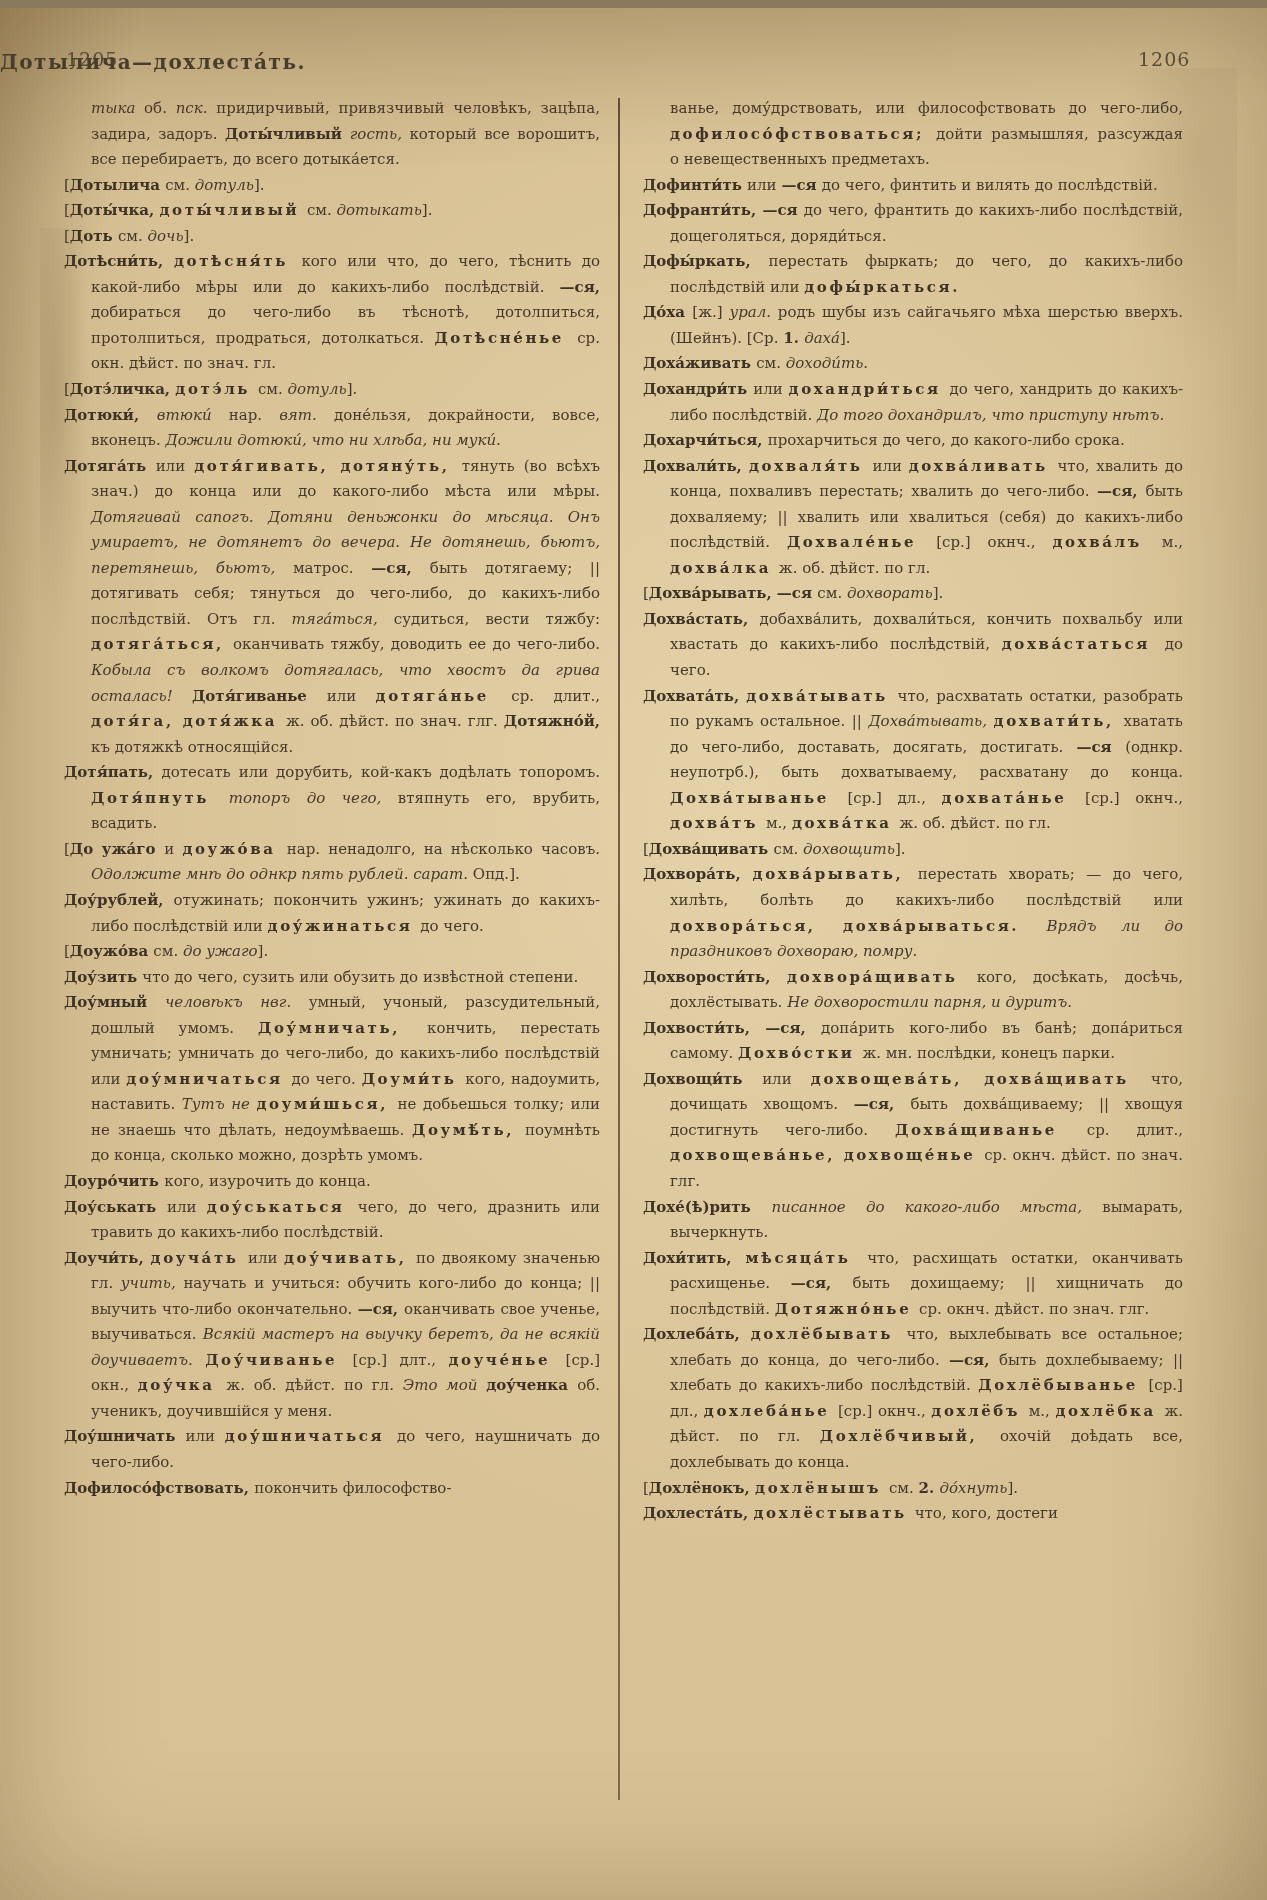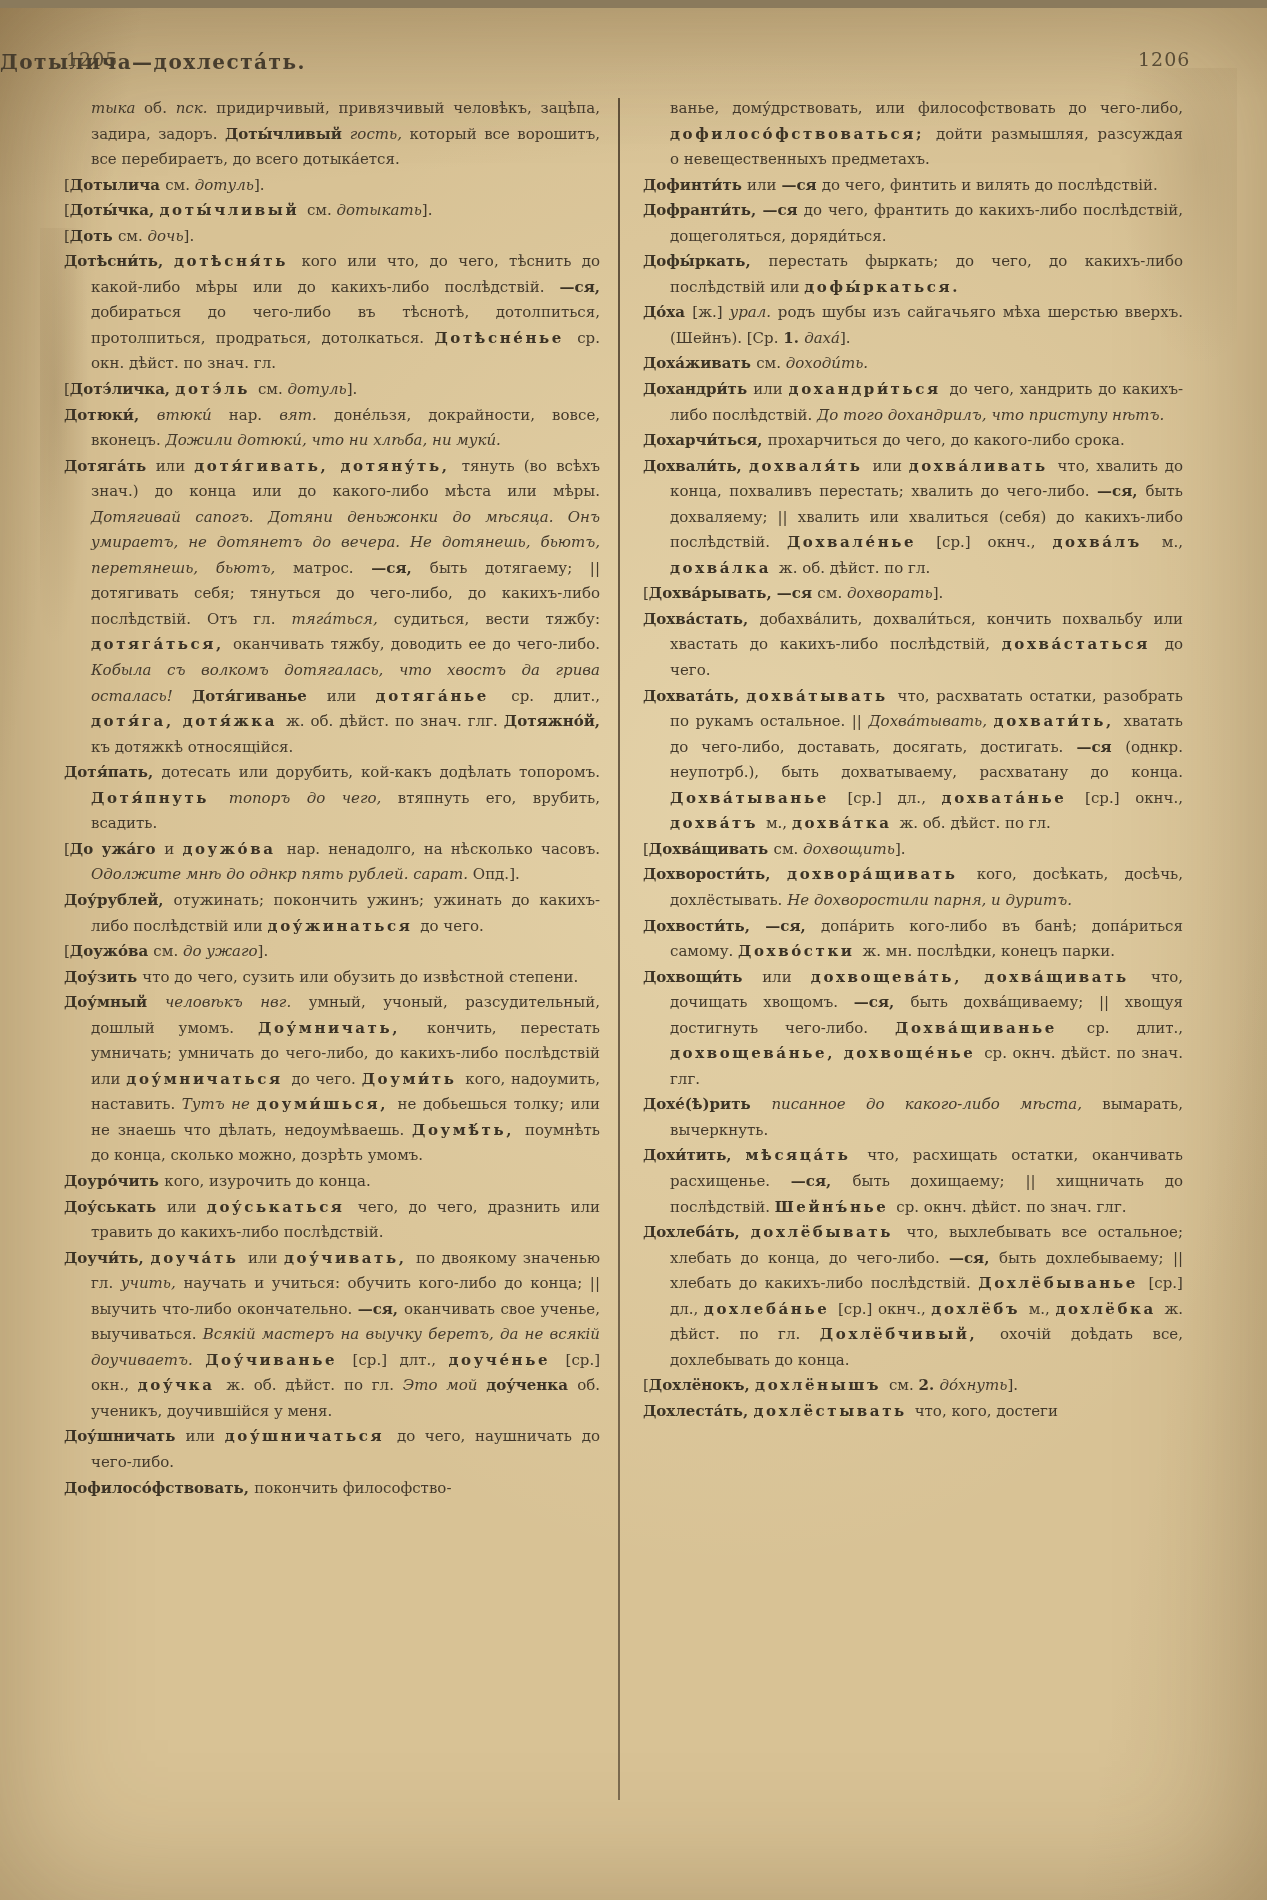--- a/index.html
+++ b/index.html
@@ -100,22 +100,23 @@
       <p class="entry"><span class="seg-b">Дофы́ркать, </span><span class="seg-n">перестать фыркать; до чего, до какихъ-либо послѣдствій или </span><span class="seg-s">дофы́ркаться.</span></p>
       <p class="entry"><span class="seg-b">До́ха </span><span class="seg-n">[ж.] </span><span class="seg-i">урал. </span><span class="seg-n">родъ шубы изъ сайгачьяго мѣха шерстью вверхъ. (Шейнъ). [Ср. </span><span class="seg-b">1. </span><span class="seg-i">даха́</span><span class="seg-n">].</span></p>
       <p class="entry"><span class="seg-b">Доха́живать </span><span class="seg-n">см. </span><span class="seg-i">доходи́ть.</span></p>
       <p class="entry"><span class="seg-b">Дохандри́ть </span><span class="seg-n">или </span><span class="seg-s">дохандри́ться </span><span class="seg-n">до чего, хандрить до какихъ-либо послѣдствій. </span><span class="seg-i">До того дохандрилъ, что приступу нѣтъ.</span></p>
       <p class="entry"><span class="seg-b">Дохарчи́ться, </span><span class="seg-n">прохарчиться до чего, до какого-либо срока.</span></p>
       <p class="entry"><span class="seg-b">Дохвали́ть, </span><span class="seg-s">дохваля́ть </span><span class="seg-n">или </span><span class="seg-s">дохва́ливать </span><span class="seg-n">что, хвалить до конца, похваливъ перестать; хвалить до чего-либо. </span><span class="seg-b">—ся, </span><span class="seg-n">быть дохваляему; || хвалить или хвалиться (себя) до какихъ-либо послѣдствій. </span><span class="seg-s">Дохвале́нье </span><span class="seg-n">[ср.] окнч., </span><span class="seg-s">дохва́лъ </span><span class="seg-n">м., </span><span class="seg-s">дохва́лка </span><span class="seg-n">ж. об. дѣйст. по гл.</span></p>
       <p class="entry"><span class="seg-n">[</span><span class="seg-b">Дохва́рывать, —ся </span><span class="seg-n">см. </span><span class="seg-i">дохворать</span><span class="seg-n">].</span></p>
       <p class="entry"><span class="seg-b">Дохва́стать, </span><span class="seg-n">добахва́лить, дохвали́ться, кончить похвальбу или хвастать до какихъ-либо послѣдствій, </span><span class="seg-s">дохва́статься </span><span class="seg-n">до чего.</span></p>
       <p class="entry"><span class="seg-b">Дохвата́ть, </span><span class="seg-s">дохва́тывать </span><span class="seg-n">что, расхватать остатки, разобрать по рукамъ остальное. || </span><span class="seg-i">Дохва́тывать, </span><span class="seg-s">дохвати́ть, </span><span class="seg-n">хватать до чего-либо, доставать, досягать, достигать. </span><span class="seg-b">—ся </span><span class="seg-n">(однкр. неупотрб.), быть дохватываему, расхватану до конца. </span><span class="seg-s">Дохва́тыванье </span><span class="seg-n">[ср.] дл., </span><span class="seg-s">дохвата́нье </span><span class="seg-n">[ср.] окнч., </span><span class="seg-s">дохва́тъ </span><span class="seg-n">м., </span><span class="seg-s">дохва́тка </span><span class="seg-n">ж. об. дѣйст. по гл.</span></p>
       <p class="entry"><span class="seg-n">[</span><span class="seg-b">Дохва́щивать </span><span class="seg-n">см. </span><span class="seg-i">дохвощить</span><span class="seg-n">].</span></p>
+      <p class="entry"><span class="seg-b">Дохвора́ть, </span><span class="seg-s">дохва́рывать, </span><span class="seg-n">перестать хворать; — до чего, хилѣть, болѣть до какихъ-либо послѣдствій или </span><span class="seg-s">дохвора́ться, дохва́рываться. </span><span class="seg-i">Врядъ ли до праздниковъ дохвораю, помру.</span></p>
       <p class="entry"><span class="seg-b">Дохворости́ть, </span><span class="seg-s">дохвора́щивать </span><span class="seg-n">кого, досѣкать, досѣчь, дохлёстывать. </span><span class="seg-i">Не дохворостили парня, и дуритъ.</span></p>
       <p class="entry"><span class="seg-b">Дохвости́ть, —ся, </span><span class="seg-n">допа́рить кого-либо въ банѣ; допа́риться самому. </span><span class="seg-s">Дохво́стки </span><span class="seg-n">ж. мн. послѣдки, конецъ парки.</span></p>
       <p class="entry"><span class="seg-b">Дохвощи́ть </span><span class="seg-n">или </span><span class="seg-s">дохвощева́ть, дохва́щивать </span><span class="seg-n">что, дочищать хвощомъ. </span><span class="seg-b">—ся, </span><span class="seg-n">быть дохва́щиваему; || хвощуя достигнуть чего-либо. </span><span class="seg-s">Дохва́щиванье </span><span class="seg-n">ср. длит., </span><span class="seg-s">дохвощева́нье, дохвоще́нье </span><span class="seg-n">ср. окнч. дѣйст. по знач. глг.</span></p>
       <p class="entry"><span class="seg-b">Дохе́(ѣ)рить </span><span class="seg-i">писанное до какого-либо мѣста, </span><span class="seg-n">вымарать, вычеркнуть.</span></p>
-      <p class="entry"><span class="seg-b">Дохи́тить, </span><span class="seg-s">мѣсяца́ть </span><span class="seg-n">что, расхищать остатки, оканчивать расхищенье. </span><span class="seg-b">—ся, </span><span class="seg-n">быть дохищаему; || хищничать до послѣдствій. </span><span class="seg-s">Шейнъ́нье </span><span class="seg-n">ср. окнч. дѣйст. по знач. глг.</span></p>
+      <p class="entry"><span class="seg-b">Дохи́тить, </span><span class="seg-s">мѣсяца́ть </span><span class="seg-n">что, расхищать остатки, оканчивать расхищенье. </span><span class="seg-b">—ся, </span><span class="seg-n">быть дохищаему; || хищничать до послѣдствій. </span><span class="seg-s">Дотяжно́нье </span><span class="seg-n">ср. окнч. дѣйст. по знач. глг.</span></p>
       <p class="entry"><span class="seg-b">Дохлеба́ть, </span><span class="seg-s">дохлёбывать </span><span class="seg-n">что, выхлебывать все остальное; хлебать до конца, до чего-либо. </span><span class="seg-b">—ся, </span><span class="seg-n">быть дохлебываему; || хлебать до какихъ-либо послѣдствій. </span><span class="seg-s">Дохлёбыванье </span><span class="seg-n">[ср.] дл., </span><span class="seg-s">дохлеба́нье </span><span class="seg-n">[ср.] окнч., </span><span class="seg-s">дохлёбъ </span><span class="seg-n">м., </span><span class="seg-s">дохлёбка </span><span class="seg-n">ж. дѣйст. по гл. </span><span class="seg-s">Дохлёбчивый, </span><span class="seg-n">охочій доѣдать все, дохлебывать до конца.</span></p>
       <p class="entry"><span class="seg-n">[</span><span class="seg-b">Дохлёнокъ, </span><span class="seg-s">дохлёнышъ </span><span class="seg-n">см. </span><span class="seg-b">2. </span><span class="seg-i">до́хнуть</span><span class="seg-n">].</span></p>
       <p class="entry"><span class="seg-b">Дохлеста́ть, </span><span class="seg-s">дохлёстывать </span><span class="seg-n">что, кого, достеги</span></p>
     </div>
 </div>
 
 </body></html>

